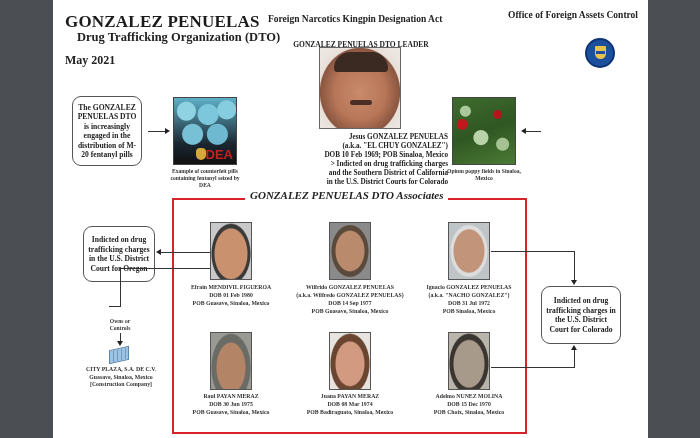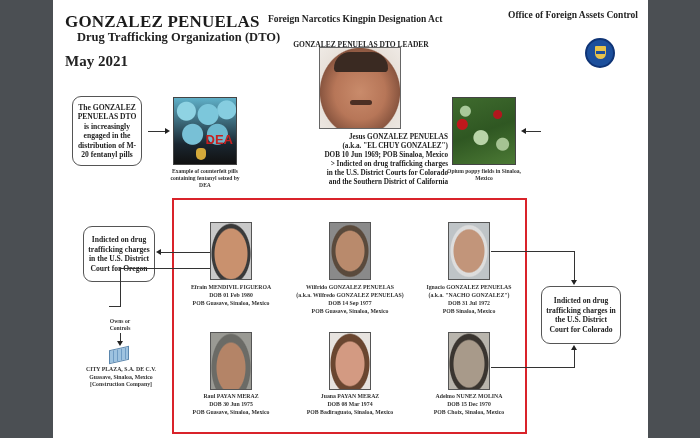--- a/index.html
+++ b/index.html
@@ -3,36 +3,36 @@
 <meta charset="utf-8">
 <style>
   * { box-sizing: border-box; margin: 0; padding: 0; }
   html, body { width: 700px; height: 438px; overflow: hidden; background: #4b4f53; }
   body { position: relative; font-family: "Liberation Serif", "DejaVu Serif", serif; color: #222; }
   .page { position: absolute; left: 53px; top: 0; width: 595px; height: 438px; background: #fff; }
   .abs { position: absolute; }
   .c { text-align: center; }
   .title { left: 12px; top: 12px; font-size: 17px; font-weight: bold; color: #1b1b1b; letter-spacing: 0.2px; }
   .subtitle { left: 12px; top: 30px; font-size: 12.5px; font-weight: bold; color: #222; margin-left: 12px; }
-  .date { left: 12px; top: 53px; font-size: 15px; font-weight: bold; color: #222; }
+  .date { left: 12px; top: 53px; font-size: 12px; font-weight: bold; color: #222; }
   .act { left: 215px; top: 14px; font-size: 9.5px; font-weight: bold; color: #222; text-align: center; }
   .agency { left: 445px; top: 10px; width: 150px; font-size: 9.5px; font-weight: bold; line-height: 11px; color: #222; }
   .seal { left: 532px; top: 38px; width: 30px; height: 30px; border-radius: 50%; background: #1c4f9c; border: 2px solid #0f3476; }
   .seal-inner { position: absolute; left: 8px; top: 6px; width: 11px; height: 13px; background: #e8c34a; border-radius: 1px 1px 6px 6px; }
   .seal-inner:after { content: ""; position: absolute; left: 1px; top: 5px; width: 9px; height: 3px; background: #1c4f9c; }
   .leader-head { left: 228px; top: 40px; width: 160px; font-size: 7.5px; font-weight: bold; text-align: center; color: #222; }
   .leader-photo { left: 266px; top: 47px; width: 82px; height: 82px; border: 1px solid #666;
     background: radial-gradient(ellipse at 50% 55%, #c98b6b 0%, #b77658 45%, #8a5640 70%, #e8e1da 72%, #efeae5 100%); }
   .leader-photo .hair { position: absolute; left: 14px; top: 4px; width: 54px; height: 20px; background: #3a2a22; border-radius: 25px 25px 6px 6px; }
   .leader-photo .stache { position: absolute; left: 30px; top: 52px; width: 22px; height: 5px; background: #4b2f24; border-radius: 3px; }
   .leader-text { left: 220px; top: 133px; width: 175px; font-size: 7.2px; line-height: 9px; font-weight: bold; text-align: right; color: #222; }
   .note-box { border: 1.3px solid #555; border-radius: 9px; background: #fff; font-size: 7.6px; font-weight: bold; line-height: 9.5px; text-align: center; color: #222; display: flex; align-items: center; justify-content: center; padding: 3px; }
   .pill-img { left: 120px; top: 97px; width: 64px; height: 68px; border: 1px solid #444;
     background: radial-gradient(circle at 20% 20%, #8fd3e3 0 9px, transparent 10px), radial-gradient(circle at 55% 25%, #7cc7db 0 10px, transparent 11px), radial-gradient(circle at 85% 18%, #86cde0 0 9px, transparent 10px), radial-gradient(circle at 30% 55%, #78c0d6 0 10px, transparent 11px), radial-gradient(circle at 70% 55%, #6eb9cf 0 10px, transparent 11px), linear-gradient(#5fb0c8, #1a2630 70%, #111 100%); }
-  .dea { position: absolute; right: 3px; bottom: 17px; font-size: 13px; font-weight: bold; color: #c62020; font-family: "Liberation Sans", sans-serif; }
+  .dea { position: absolute; right: 3px; bottom: 2px; font-size: 13px; font-weight: bold; color: #c62020; font-family: "Liberation Sans", sans-serif; }
   .dea-badge { position: absolute; left: 22px; bottom: 4px; width: 10px; height: 12px; background: #d4a93a; border-radius: 4px 4px 5px 5px; }
   .caption { font-size: 5.6px; font-weight: bold; line-height: 7px; text-align: center; color: #333; }
   .poppy-img { left: 399px; top: 97px; width: 64px; height: 68px; border: 1px solid #444;
     background: radial-gradient(circle at 15% 40%, #c0181c 0 5px, transparent 6px), radial-gradient(circle at 72% 25%, #b2161d 0 4px, transparent 5px), radial-gradient(circle at 45% 60%, #b9d4a8 0 7px, transparent 8px), radial-gradient(circle at 20% 20%, #a9c99a 0 5px, transparent 6px), radial-gradient(circle at 80% 70%, #a5c392 0 6px, transparent 7px), linear-gradient(160deg, #3f6b2e, #2f5722 50%, #4c7a35); }
   .arrow-h { height: 1.3px; background: #333; }
   .arrow-v { width: 1.3px; background: #333; }
   .ah-right { width: 0; height: 0; border-top: 3px solid transparent; border-bottom: 3px solid transparent; border-left: 5px solid #222; }
   .ah-left { width: 0; height: 0; border-top: 3px solid transparent; border-bottom: 3px solid transparent; border-right: 5px solid #222; }
   .ah-down { width: 0; height: 0; border-left: 3px solid transparent; border-right: 3px solid transparent; border-top: 5px solid #222; }
   .ah-up { width: 0; height: 0; border-left: 3px solid transparent; border-right: 3px solid transparent; border-bottom: 5px solid #222; }
@@ -61,43 +61,44 @@
     </div>
 
   <div class="abs leader-head">GONZALEZ PENUELAS DTO LEADER</div>
   <div class="abs leader-photo">
     <div class="hair"></div>
       <div class="stache"></div>
   </div>
   <div class="abs leader-text">
     <div>Jesus GONZALEZ PENUELAS</div>
     <div>(a.k.a. "EL CHUY GONZALEZ")</div>
-    <div>DOB 10 Jun 1969; POB Sinaloa, Mexico</div>
+    <div>DOB 10 Feb 1969; POB Sinaloa, Mexico</div>
     <div>&gt; Indicted on drug trafficking charges</div>
+    <div>and the Southern District of California</div>
     <div>in the U.S. District Courts for Colorado</div>
-    <div>and the Southern District of California</div>
   </div>
 
   <div class="abs note-box" style="left:19px; top:96px; width:70px; height:70px;">
     <span>The GONZALEZ PENUELAS DTO is increasingly engaged in the distribution of M-20 fentanyl pills</span>
   </div>
   <div class="abs arrow-h" style="left:95px; top:131px; width:18px;"></div>
   <div class="abs ah-right" style="left:112px; top:128px;"></div>
   <div class="abs pill-img">
     <div class="dea-badge"></div>
     <div class="dea">DEA</div>
   </div>
   <div class="abs caption" style="left:112px; top:168px; width:80px;">Example of counterfeit pills containing fentanyl seized by DEA</div>
 
   <div class="abs poppy-img"></div>
   <div class="abs caption" style="left:393px; top:168px; width:76px;">Opium poppy fields in Sinaloa, Mexico</div>
   <div class="abs ah-left" style="left:468px; top:128px;"></div>
   <div class="abs arrow-h" style="left:472px; top:131px; width:16px;"></div>
 
   <div class="abs red-box"></div>
+  <div class="abs red-title">GONZALEZ PENUELAS DTO Associates</div>
 
   <div class="abs assoc-photo" style="left:157px; top:222px; background: radial-gradient(ellipse at 50% 55%, #c9916e 0 16px, #3a3a3a 17px 19px, #c9c9c9 20px);"></div>
   <div class="abs assoc-text" style="left:108px; top:283px;">
     <div>Efrain MENDIVIL FIGUEROA</div>
     <div>DOB 01 Feb 1980</div>
     <div>POB Guasave, Sinaloa, Mexico</div>
   </div>
 
   <div class="abs assoc-photo" style="left:276px; top:222px; background: radial-gradient(ellipse at 50% 50%, #b98a6c 0 14px, #5a4a3c 15px 18px, #8a8a8a 19px);"></div>
   <div class="abs assoc-text" style="left:227px; top:283px;">

